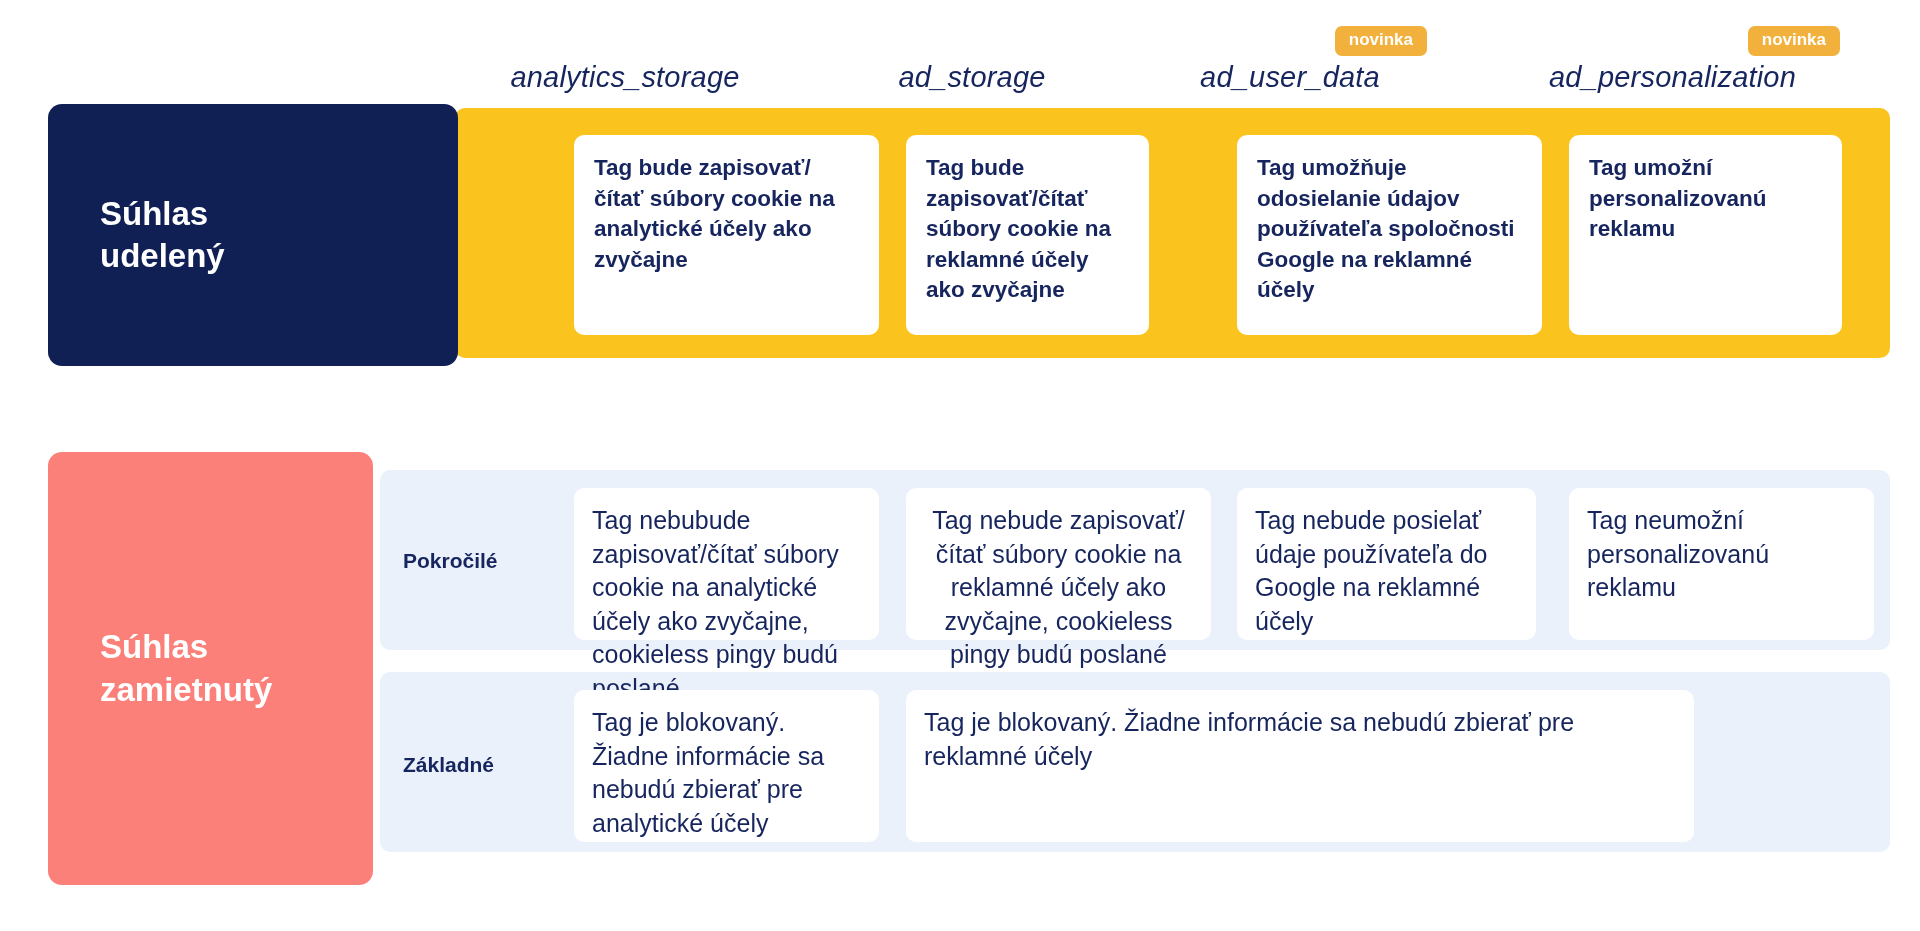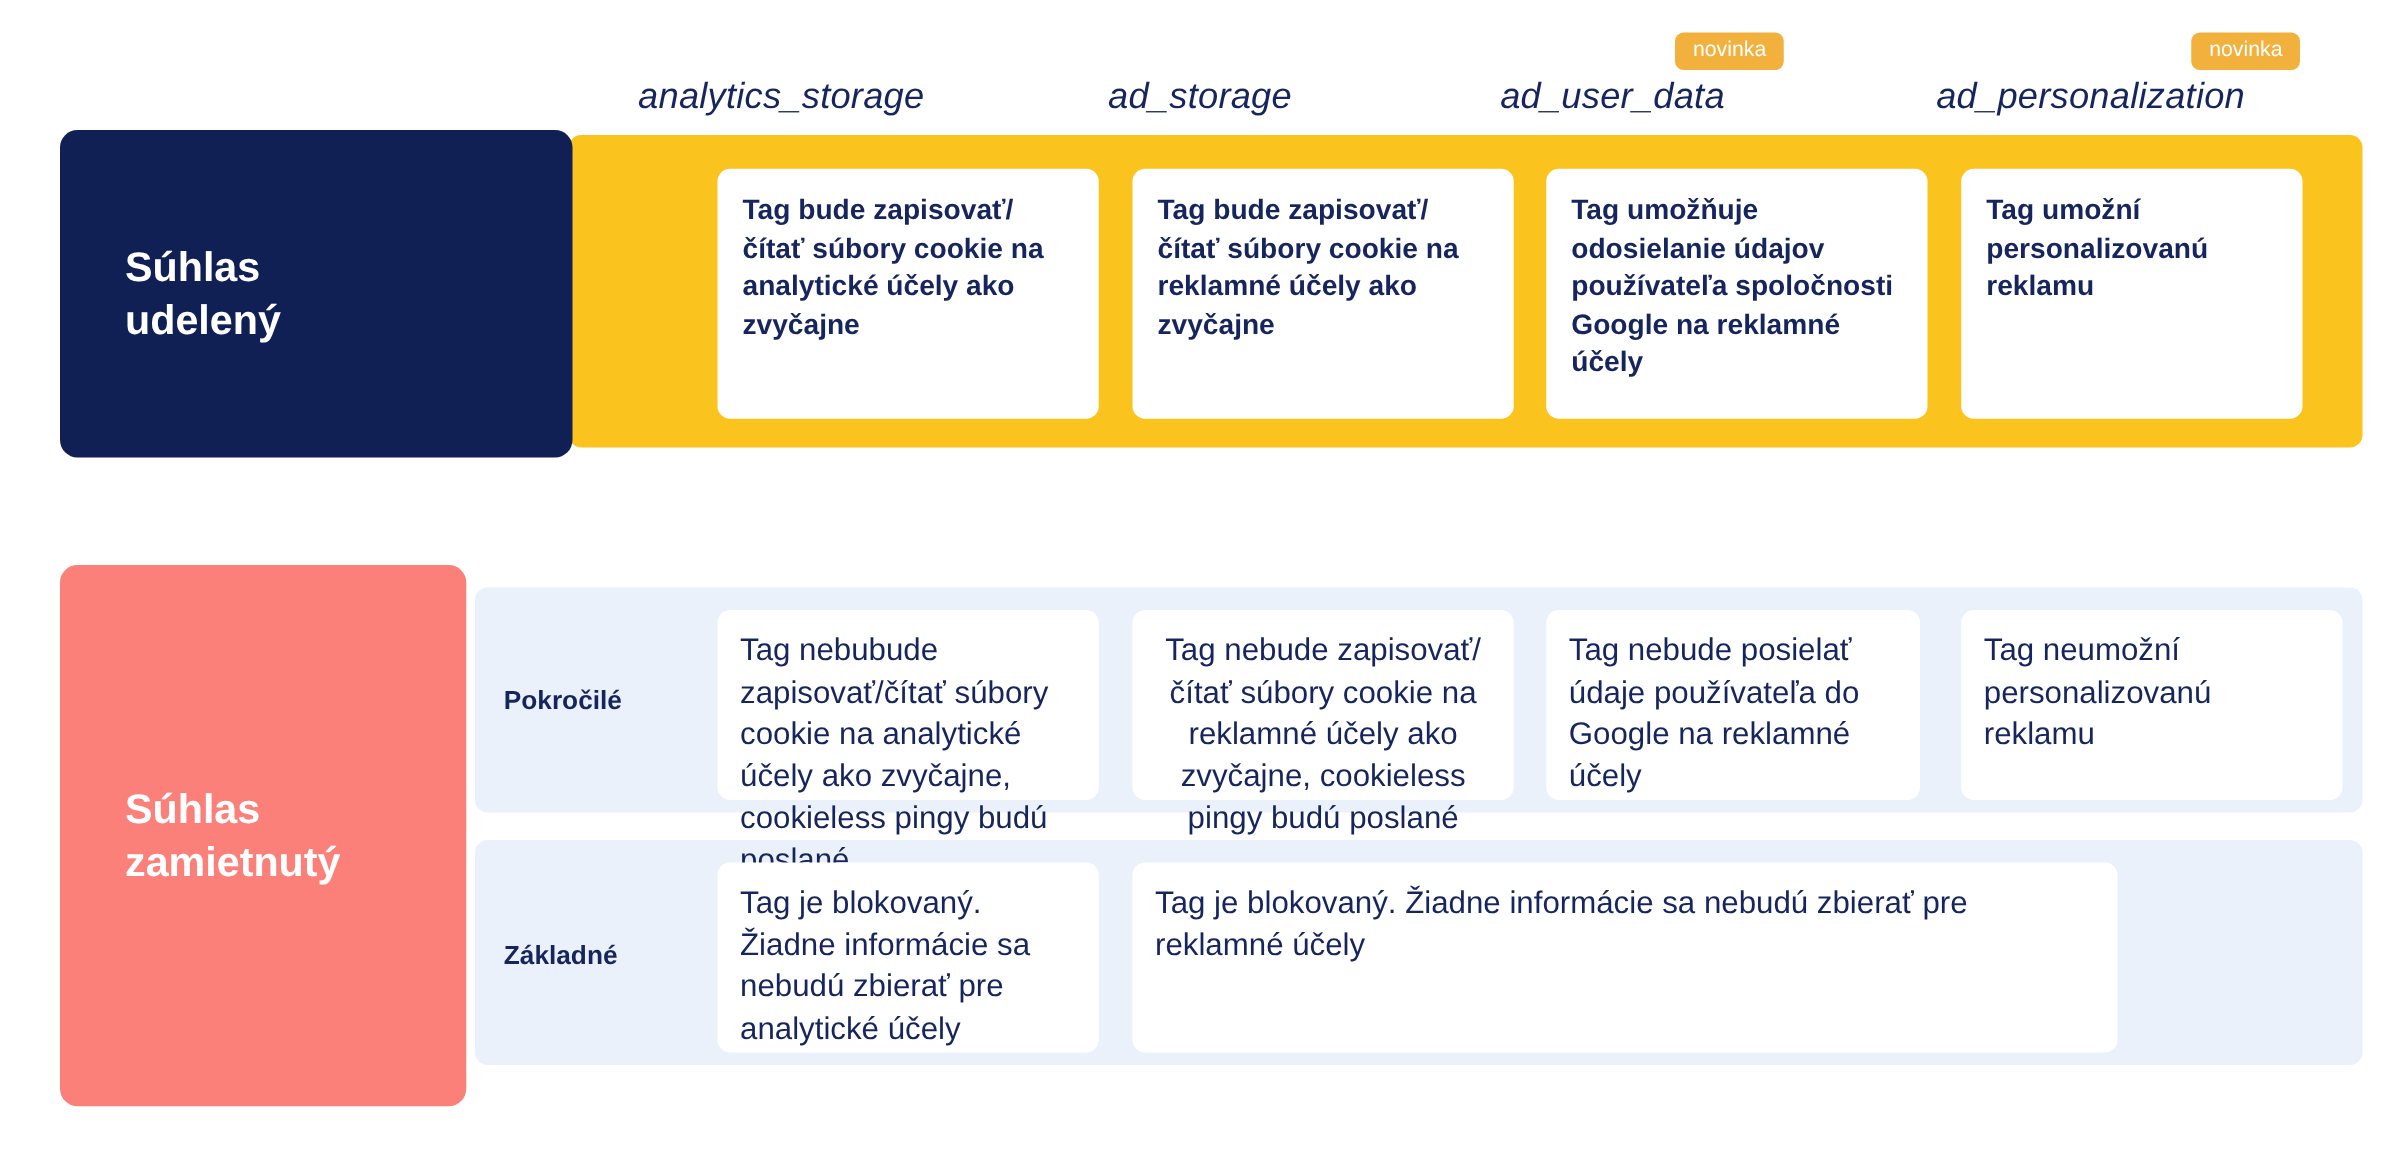--- a/index.html
+++ b/index.html
@@ -33,21 +33,21 @@
     white-space:nowrap;
     padding-bottom:16px;
     line-height:1;
   }
   .badge{
     position:absolute;
     top:26px;
     background:#f2b13c;
     color:#ffffff;
     font-size:17px;
-    font-weight:400;
+    font-weight:700;
     border-radius:7px;
     padding:4px 14px 6px;
     line-height:1.15;
     white-space:nowrap;
   }
 
   
   .band-yellow{
     position:absolute;
     left:455px; top:108px;
@@ -140,21 +140,21 @@
 </head>
 <body>
 
 <div class="stage">
 
   <div class="col-headers">
     <div class="col-head" style="left:0px;width:340px;">
       <span class="col-head-label">analytics_storage</span>
     </div>
 
-    <div class="col-head" style="left:340px;width:330px;">
+    <div class="col-head" style="left:352px;width:330px;">
       <span class="col-head-label">ad_storage</span>
     </div>
 
     <div class="col-head" style="left:670px;width:330px;">
       <span class="badge" style="left:auto;right:28px;">novinka</span>
       <span class="col-head-label">ad_user_data</span>
     </div>
 
     <div class="col-head" style="left:1000px;width:435px;">
       <span class="badge" style="left:auto;right:50px;">novinka</span>
@@ -165,21 +165,21 @@
   <div class="band-yellow"></div>
 
   <div class="box-granted">
     <span style="white-space:pre-line;">Súhlas
 udelený</span>
   </div>
 
   <div class="card card-granted" style="left:574px;width:305px;">
     <span>Tag bude zapisovať/čítať súbory cookie na analytické účely ako zvyčajne</span>
   </div>
-  <div class="card card-granted" style="left:906px;width:305px;">
+  <div class="card card-granted" style="left:906px;width:243px;">
     <span>Tag bude zapisovať/čítať súbory cookie na reklamné účely ako zvyčajne</span>
   </div>
   <div class="card card-granted" style="left:1237px;width:305px;">
     <span>Tag umožňuje odosielanie údajov používateľa spoločnosti Google na reklamné účely</span>
   </div>
   <div class="card card-granted" style="left:1569px;width:273px;">
     <span>Tag umožní personalizovanú reklamu</span>
   </div>
 
   <div class="band-blue adv"></div>

